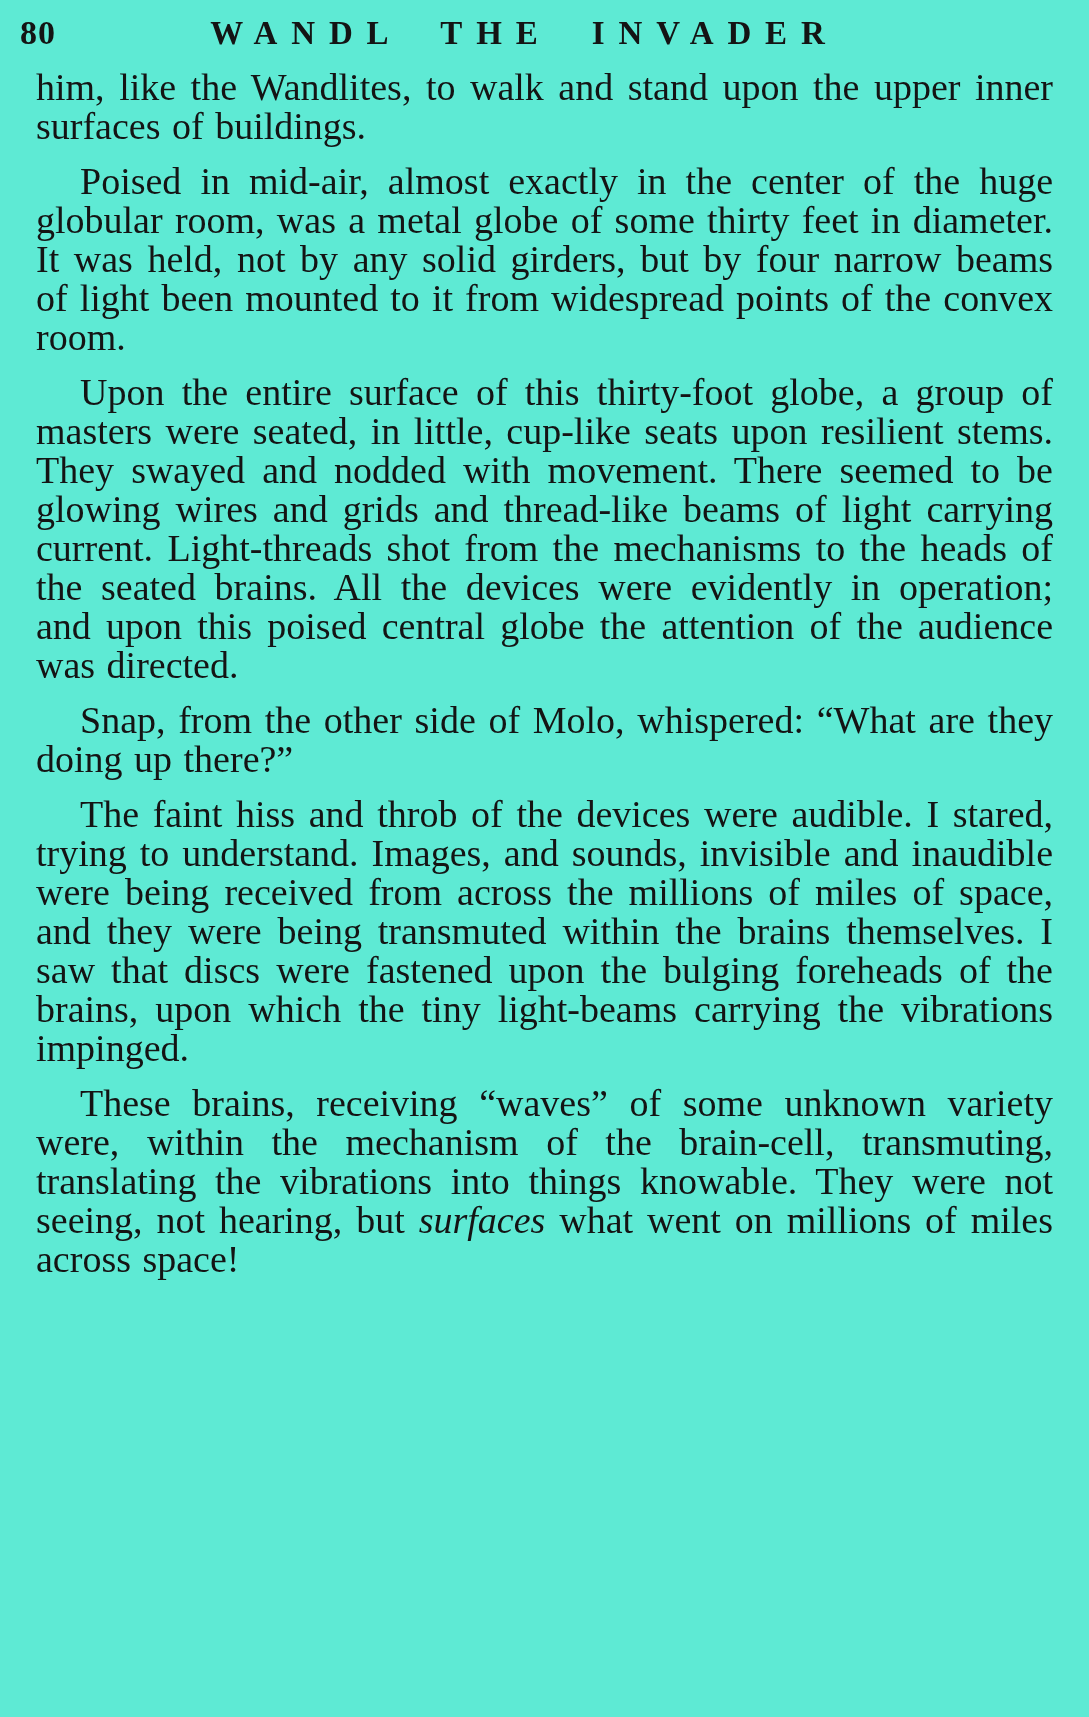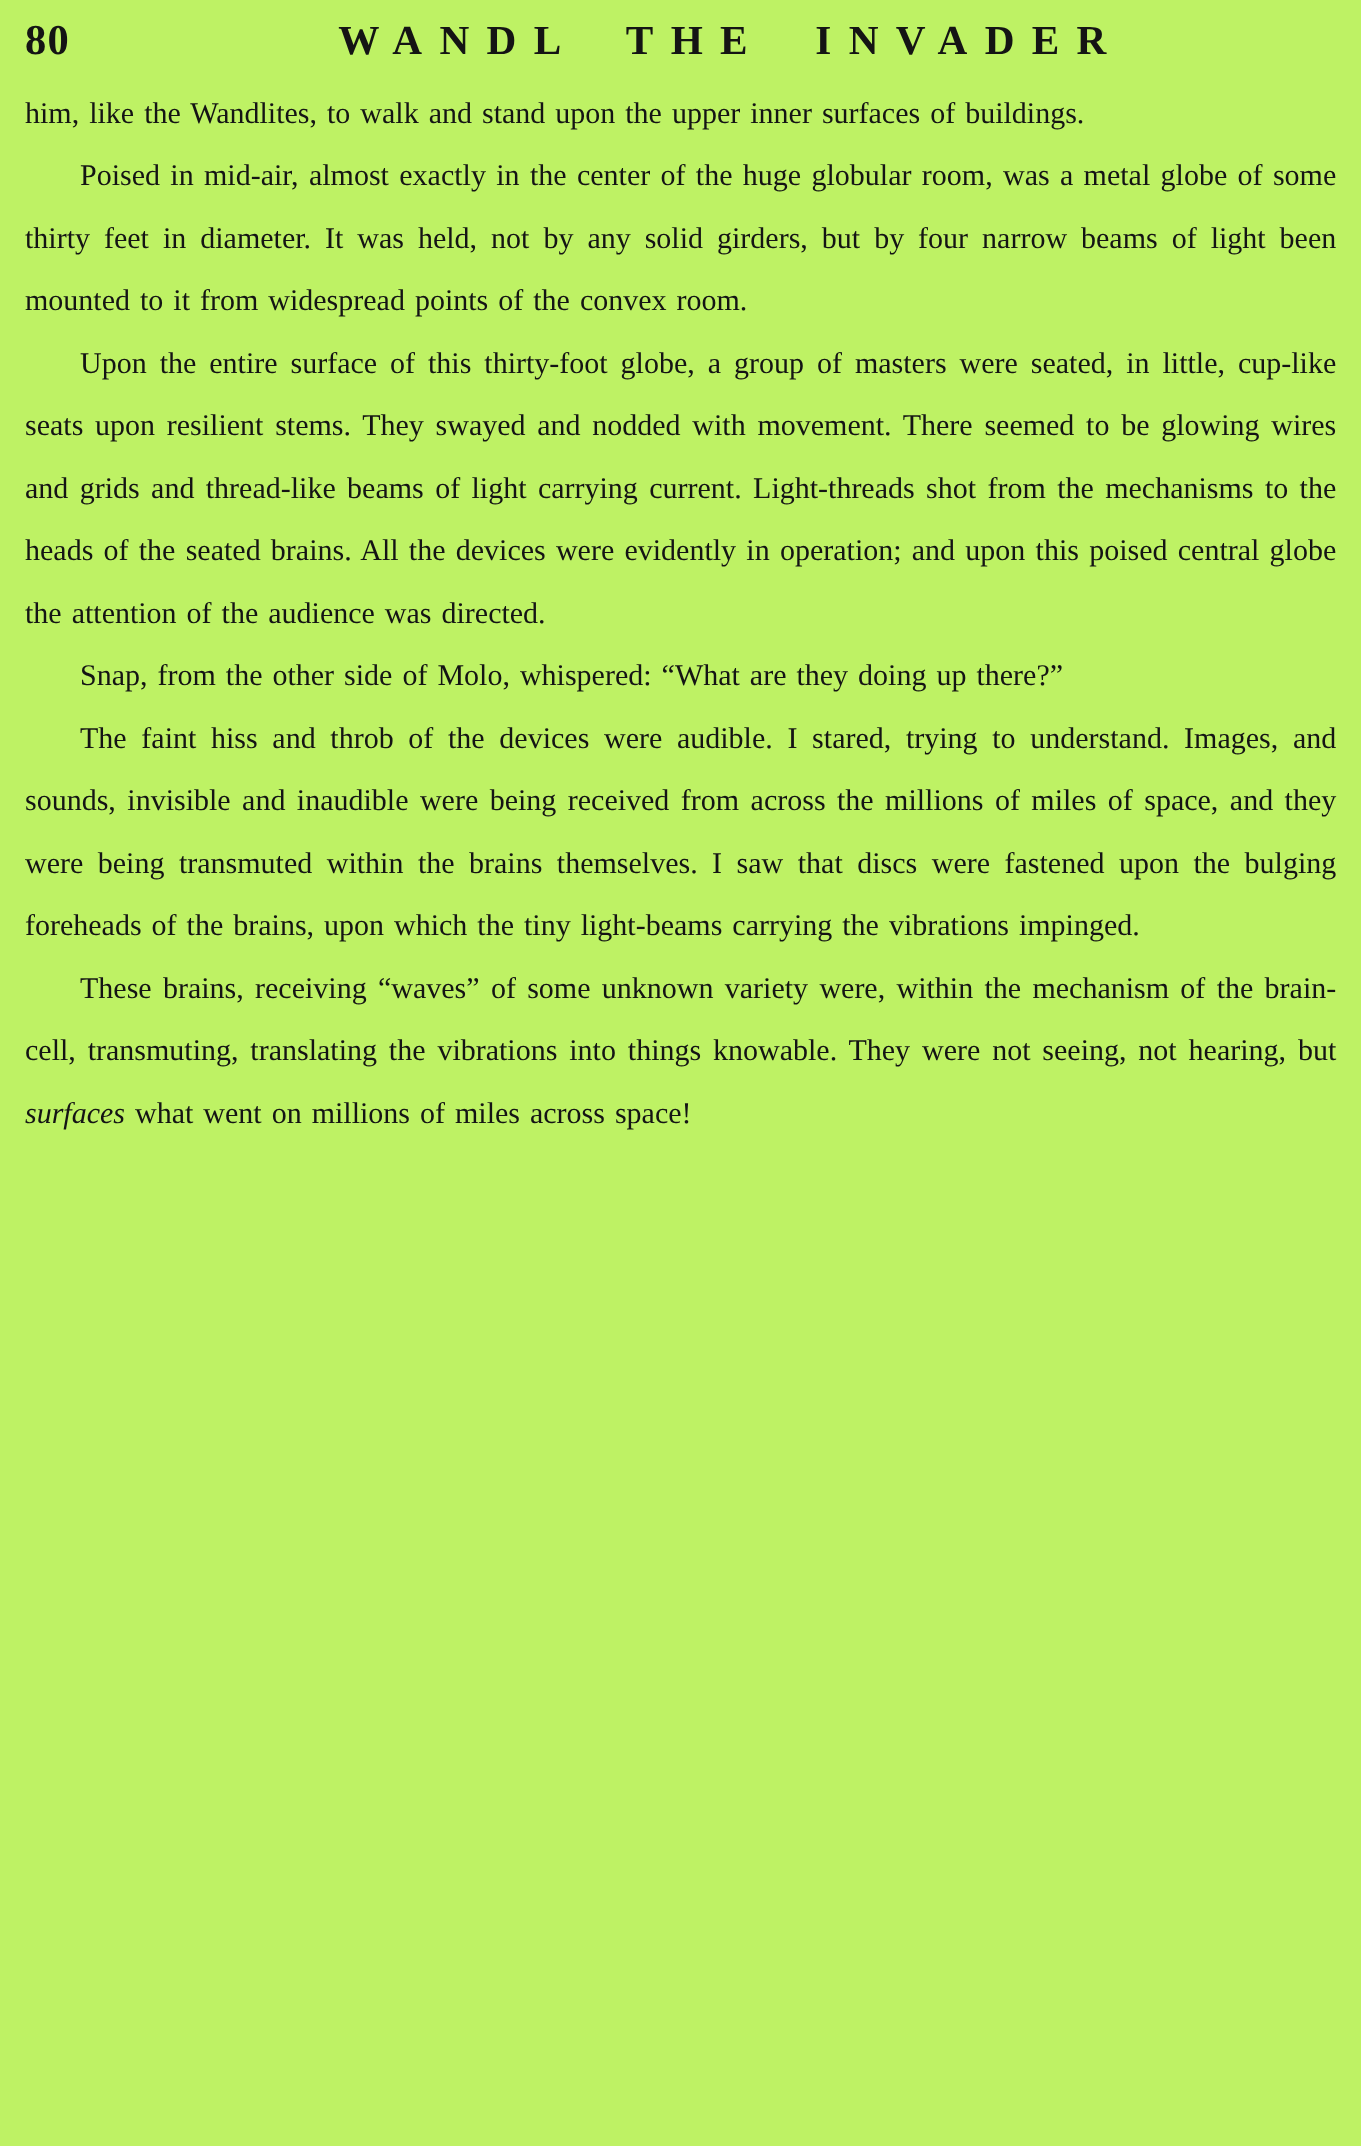--- a/index.html
+++ b/index.html
@@ -5,56 +5,56 @@
   html, body {
     margin: 0;
     padding: 0;
     background: #f6f6f3;
   }
   .page {
     position: relative;
     width: 1089px;
     height: 1717px;
     margin: 0 auto;
-    background: #bef264;
+    background: #5eead4;
     color: #141414;
     font-family: "Liberation Serif", "DejaVu Serif", serif;
     box-sizing: border-box;
     padding: 14px 20px 0 20px;
     overflow: hidden;
   }
   .running-head {
     display: flex;
     align-items: baseline;
     margin-bottom: 14px;
   }
   .page-number {
     font-size: 34px;
     font-weight: 700;
     letter-spacing: 1px;
     flex: 0 0 auto;
     min-width: 130px;
   }
   .book-title {
     flex: 1 1 auto;
-    text-align: right;
+    text-align: center;
     font-size: 33px;
     font-weight: 700;
     letter-spacing: 0.42em;
     word-spacing: 0.55em;
     white-space: nowrap;
     margin-right: 170px;
   }
   .text-body {
     text-align: justify;
   }
   .text-body p {
-    margin: 0;
-    font-size: 24px;
-    line-height: 50px;
+    margin: 16px;
+    font-size: 38px;
+    line-height: 39px;
     word-spacing: 2px;
   }
   .text-body p.indent {
     text-indent: 44px;
   }
   .text-body em {
     font-style: italic;
   }
 </style>
 </head>

